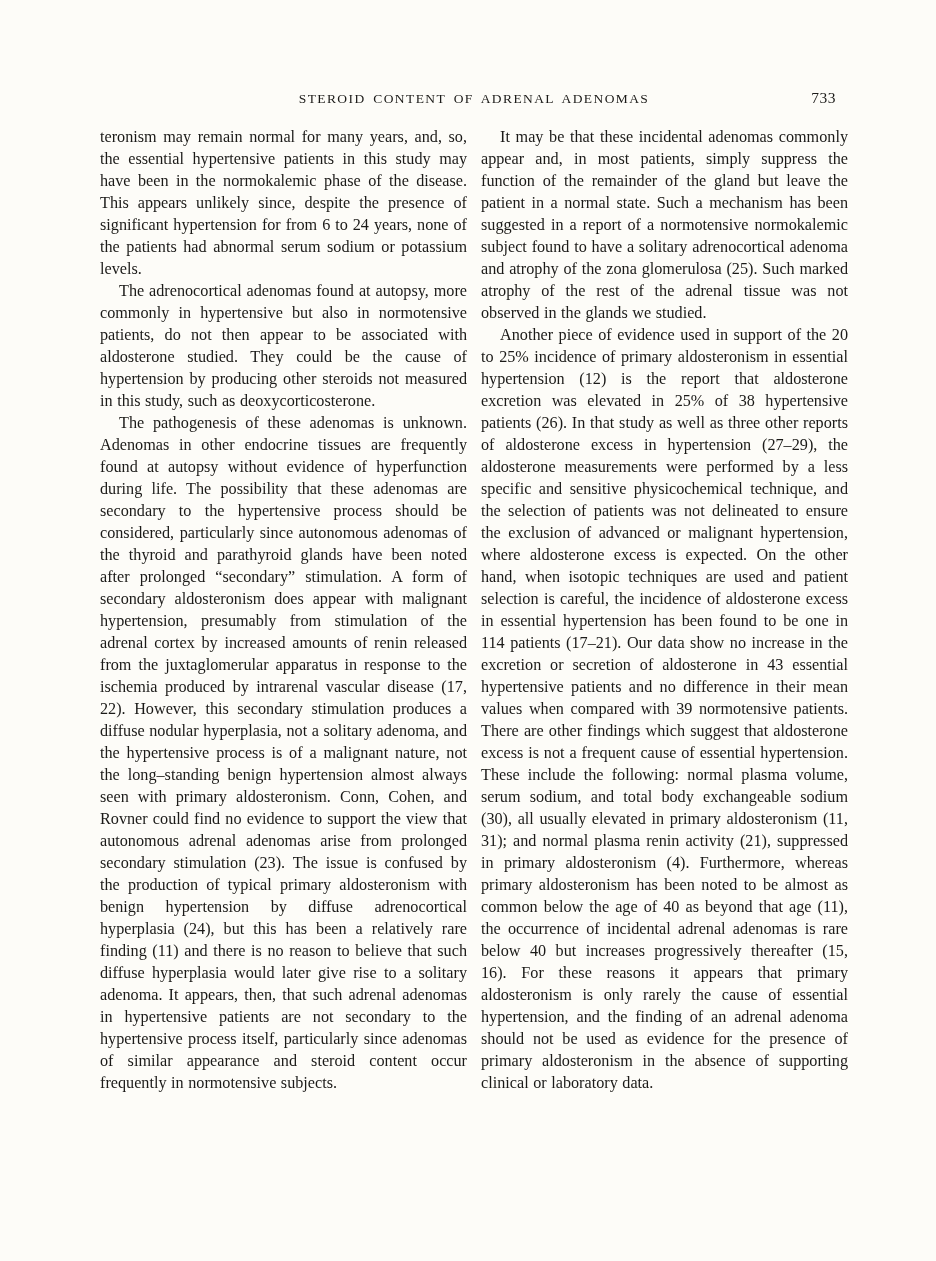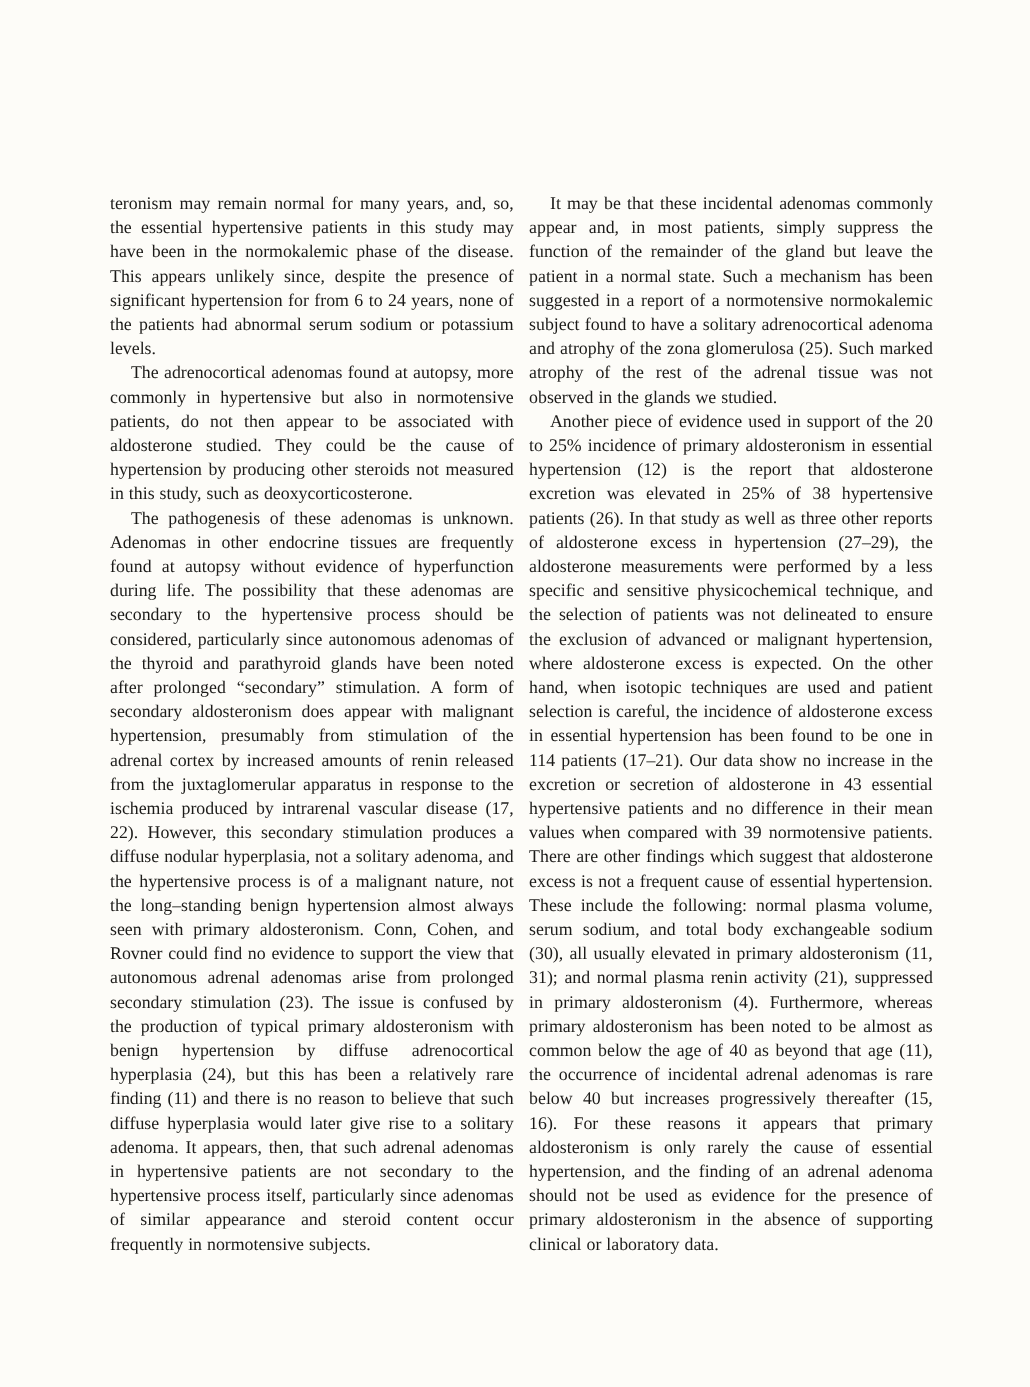--- a/index.html
+++ b/index.html
@@ -44,39 +44,42 @@
   .text-body {
     position: absolute;
     left: 100px;
     top: 126px;
     width: 748px;
     display: flex;
     gap: 14px;
   }
   .col {
     width: 367px;
-    margin-top: 48px;
   }
   .col p {
     margin: 0;
     font-size: 16.2px;
     line-height: 22px;
     text-align: justify;
     text-indent: 19px;
     word-spacing: 0.5px;
   }
   .col p.noindent {
     text-indent: 0;
   }
 </style>
 </head>
 <body>
 
 <div class="page">
 
+  <div class="header">
+    <div class="running-head">STEROID CONTENT OF ADRENAL ADENOMAS</div>
+    <div class="page-number">733</div>
+  </div>
 
   <div class="text-body">
 
     <div class="col">
       <p class="noindent">teronism may remain normal for many years, and, so, the essential hypertensive patients in this study may have been in the normokalemic phase of the disease. This appears unlikely since, despite the presence of significant hypertension for from 6 to 24 years, none of the patients had abnormal serum sodium or potassium levels.</p>
       <p>The adrenocortical adenomas found at autopsy, more commonly in hypertensive but also in normotensive patients, do not then appear to be associated with aldosterone studied. They could be the cause of hypertension by producing other steroids not measured in this study, such as deoxycorticosterone.</p>
       <p>The pathogenesis of these adenomas is unknown. Adenomas in other endocrine tissues are frequently found at autopsy without evidence of hyperfunction during life. The possibility that these adenomas are secondary to the hypertensive process should be considered, particularly since autonomous adenomas of the thyroid and parathyroid glands have been noted after prolonged “secondary” stimulation. A form of secondary aldosteronism does appear with malignant hypertension, presumably from stimulation of the adrenal cortex by increased amounts of renin released from the juxtaglomerular apparatus in response to the ischemia produced by intrarenal vascular disease (17, 22). However, this secondary stimulation produces a diffuse nodular hyperplasia, not a solitary adenoma, and the hypertensive process is of a malignant nature, not the long–standing benign hypertension almost always seen with primary aldosteronism. Conn, Cohen, and Rovner could find no evidence to support the view that autonomous adrenal adenomas arise from prolonged secondary stimulation (23). The issue is confused by the production of typical primary aldosteronism with benign hypertension by diffuse adrenocortical hyperplasia (24), but this has been a relatively rare finding (11) and there is no reason to believe that such diffuse hyperplasia would later give rise to a solitary adenoma. It appears, then, that such adrenal adenomas in hypertensive patients are not secondary to the hypertensive process itself, particularly since adenomas of similar appearance and steroid content occur frequently in normotensive subjects.</p>
     </div>
 
     <div class="col">

